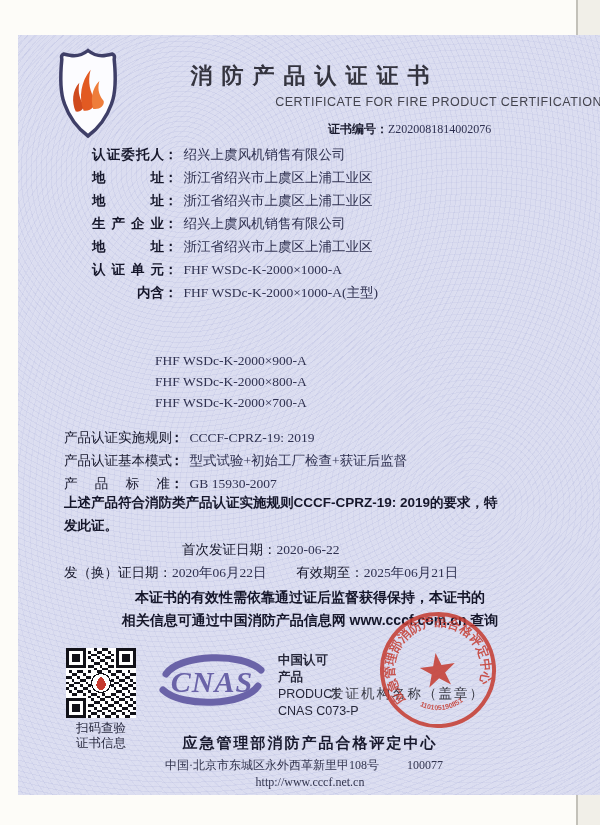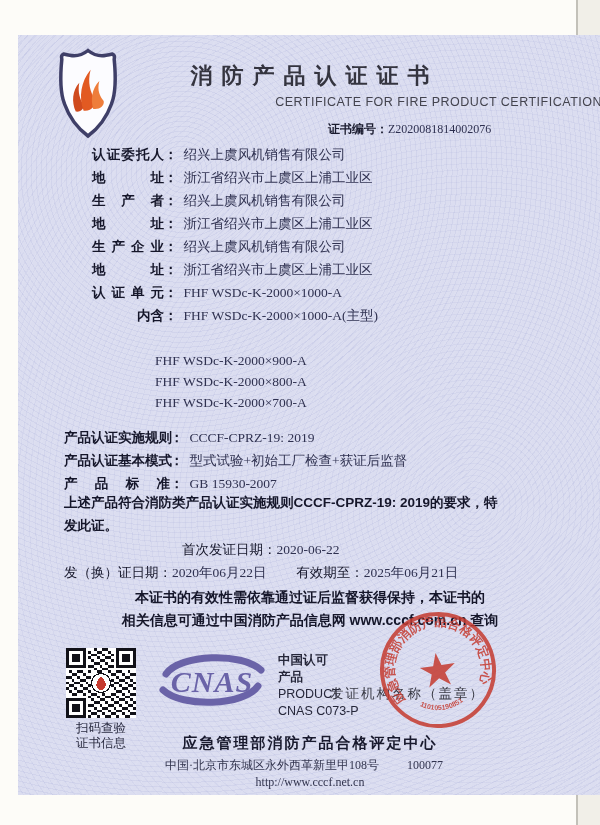--- a/index.html
+++ b/index.html
@@ -35,21 +35,21 @@
   .certno{left:310px;top:86px;font-size:12px;white-space:nowrap;}
   .certno .k{font-weight:bold;color:#1a1b2e;}
   .certno .v{font-family:"Liberation Serif",serif;color:#2e3050;}
 
   .row{height:23px;line-height:23px;white-space:nowrap;font-size:13.5px;}
   .urow{height:21px;line-height:21px;white-space:nowrap;font-size:13.5px;padding-left:91px;}
   .lbl{display:inline-block;width:72px;text-align:justify;text-align-last:justify;
        font-weight:bold;color:#15162a;vertical-align:top;}
   .lbl-r{text-align-last:right;}
   .lblb{display:inline-block;width:106px;text-align:justify;text-align-last:justify;
-       font-weight:bold;color:#15162a;vertical-align:top;}
+       font-weight:normal;color:#15162a;vertical-align:top;}
   .colon{font-weight:bold;color:#15162a;margin-right:6px;}
   .val{font-family:"Liberation Serif",serif;color:#2f3150;}
 
   #fields-block{left:46px;top:108px;width:470px;margin-left:28px;}
   #units-block{left:46px;top:315px;width:470px;}
   #rules-block{left:46px;top:391px;width:480px;}
   #statement{left:46px;top:457px;width:438px;font-size:13.5px;font-weight:bold;
              color:#15162a;line-height:22.5px;}
   #first-issue{left:46px;top:503px;padding-left:118px;}
   #reissue{left:46px;top:526px;}
@@ -90,21 +90,20 @@
   <div class="abs title">消防产品认证证书</div>
   <div class="abs subtitle">CERTIFICATE FOR FIRE PRODUCT CERTIFICATION</div>
 
   <div class="abs certno">
     <span class="k">证书编号：</span><span class="v">Z2020081814002076</span>
   </div>
 
   <div class="abs" id="fields-block">
     <div class="row"><span class="lbl">认证委托人</span><span class="colon">：</span><span class="val">绍兴上虞风机销售有限公司</span></div>
     <div class="row"><span class="lbl">地址</span><span class="colon">：</span><span class="val">浙江省绍兴市上虞区上浦工业区</span></div>
-    <div class="row"><span class="lbl">生产者</span><span class="colon">：</span><span class="val">绍兴上虞风机销售有限公司</span></div>
     <div class="row"><span class="lbl">地址</span><span class="colon">：</span><span class="val">浙江省绍兴市上虞区上浦工业区</span></div>
     <div class="row"><span class="lbl">生产企业</span><span class="colon">：</span><span class="val">绍兴上虞风机销售有限公司</span></div>
     <div class="row"><span class="lbl">地址</span><span class="colon">：</span><span class="val">浙江省绍兴市上虞区上浦工业区</span></div>
     <div class="row"><span class="lbl">认证单元</span><span class="colon">：</span><span class="val">FHF WSDc-K-2000×1000-A</span></div>
     <div class="row"><span class="lbl lbl-r">内含</span><span class="colon">：</span><span class="val">FHF WSDc-K-2000×1000-A(主型)</span></div>
   </div>
 
   <div class="abs" id="units-block">
     <div class="urow"><span class="val">FHF WSDc-K-2000×900-A</span></div>
     <div class="urow"><span class="val">FHF WSDc-K-2000×800-A</span></div>

